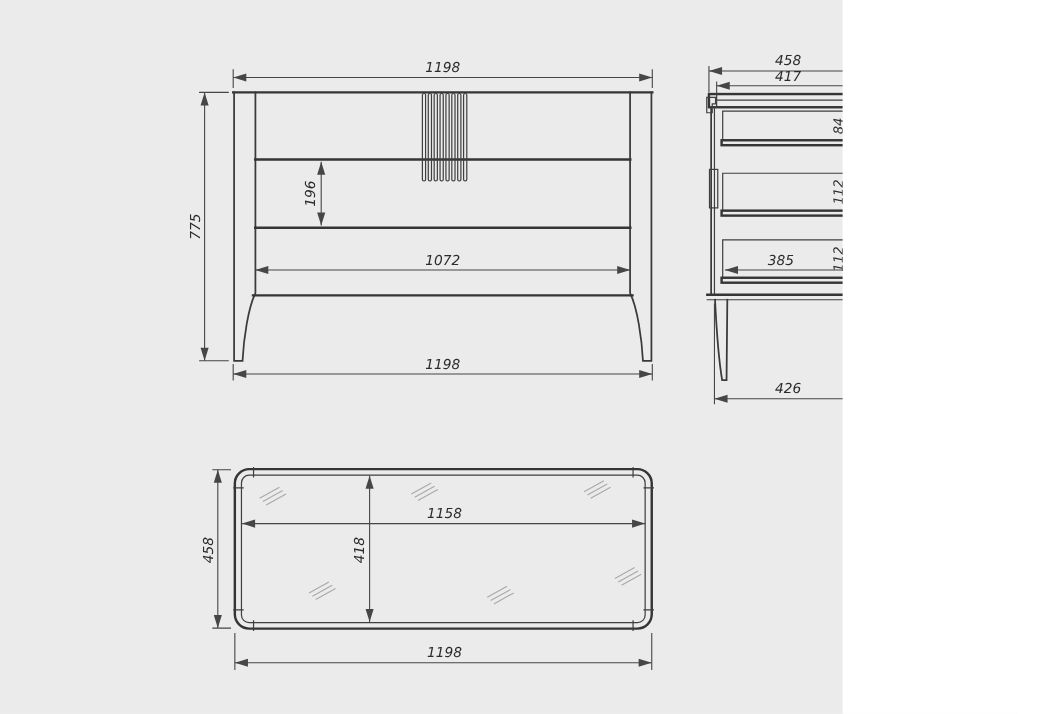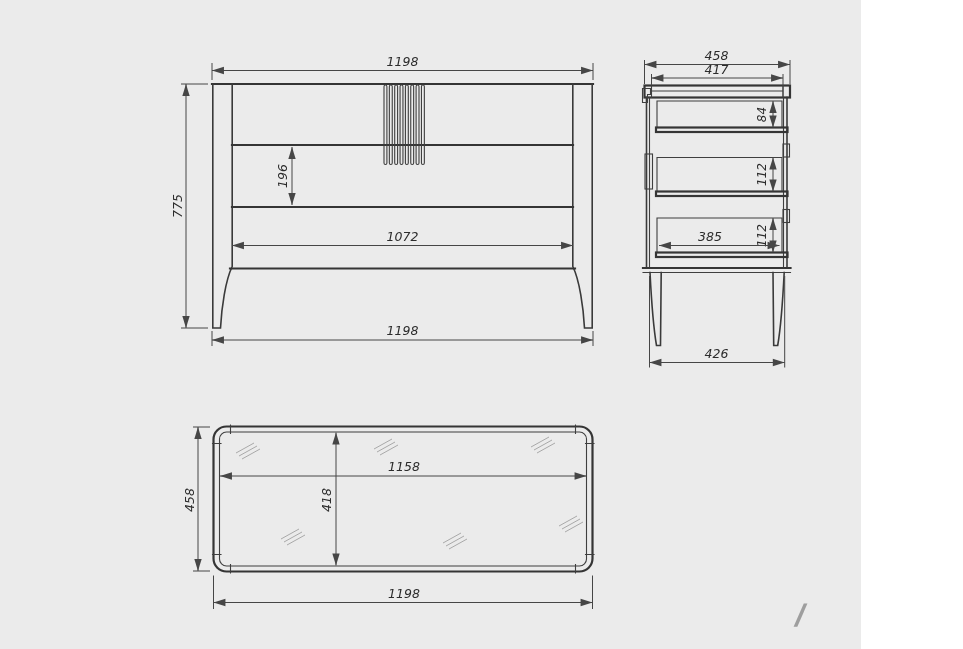--- a/index.html
+++ b/index.html
@@ -1,18 +1,18 @@
 <!DOCTYPE html>
 <html><head>
 <meta charset="utf-8">
 <style>
   html,body{margin:0;padding:0;}
   .sheet{
     position:relative;
-    width:861px;height:649px;
+    width:766px;height:649px;
     background:#ebebeb;
     overflow:hidden;
     font-family:"DejaVu Sans",sans-serif;
   }
   .sheet svg{position:absolute;left:0;top:0;}
   
   .o2{stroke:#353535;stroke-width:2.2;fill:none;stroke-linecap:square;}
   .o15{stroke:#3a3a3a;stroke-width:1.6;fill:none;stroke-linecap:square;}
   .o1{stroke:#3f3f3f;stroke-width:1.1;fill:none;stroke-linecap:square;}
   

